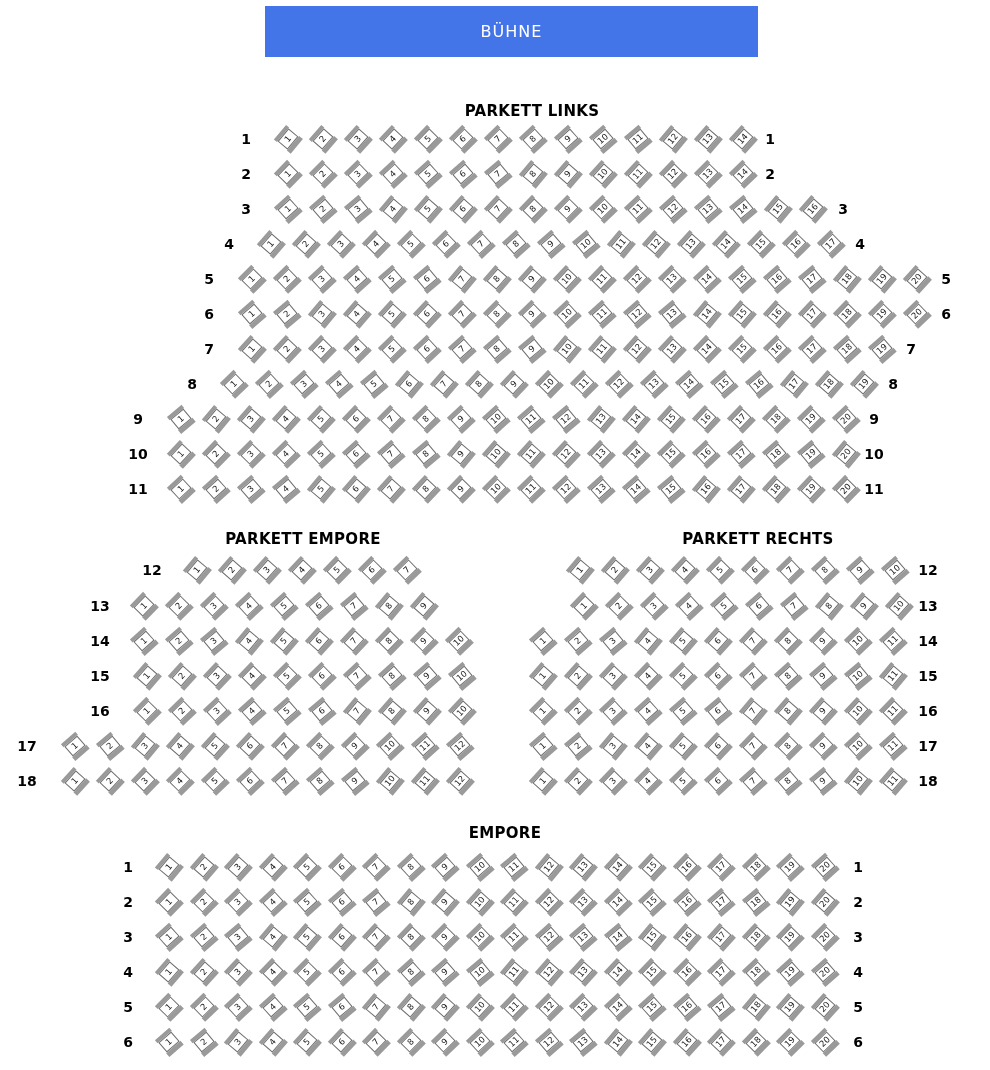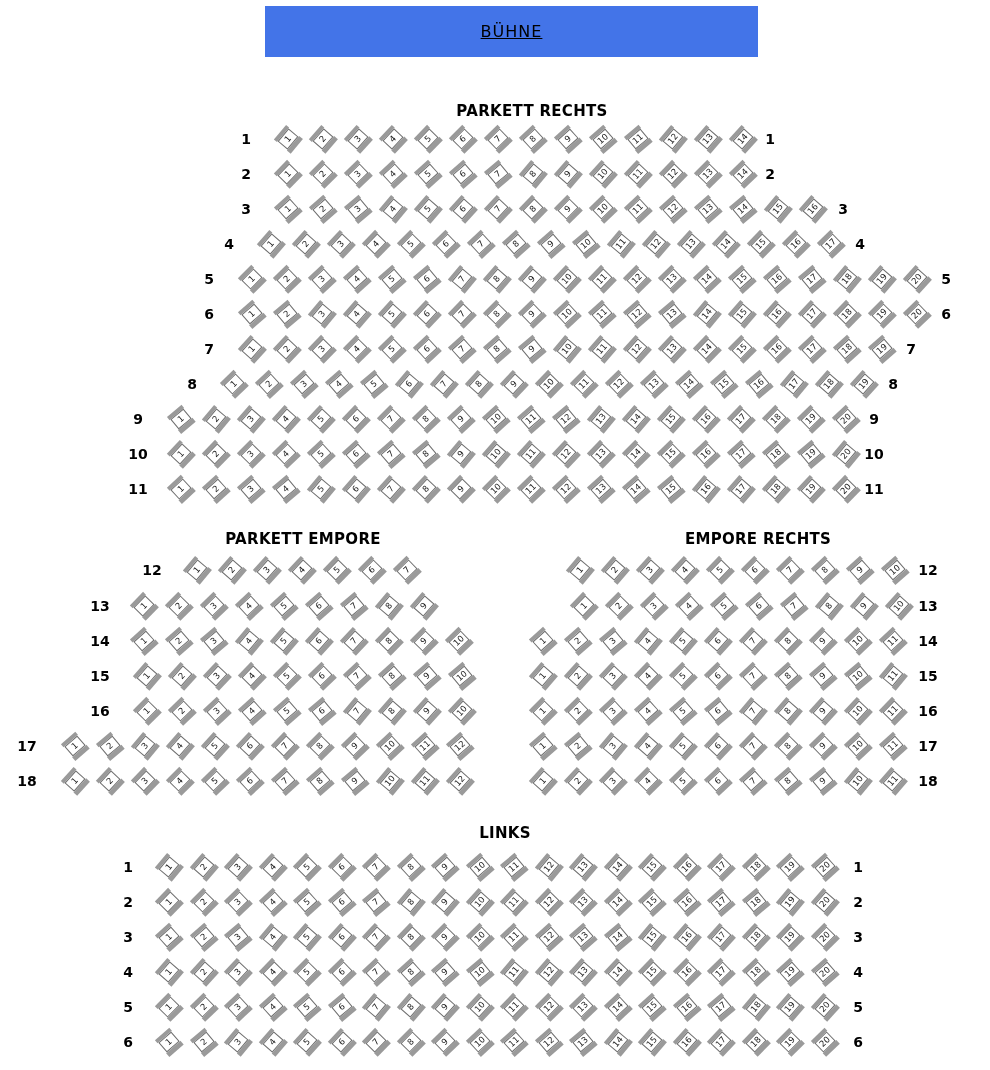--- a/index.html
+++ b/index.html
@@ -5,21 +5,21 @@
   html,body { margin:0; padding:0; background:#ffffff; }
   #canvas {
     position:relative; width:990px; height:1070px; background:#fff;
     font-family:"DejaVu Sans", sans-serif; overflow:hidden;
   }
   .stage {
     position:absolute; left:265px; top:6px; width:493px; height:51px;
     display:flex; align-items:center; justify-content:center;
   }
   .stage-label {
-    font:400 16px "DejaVu Sans", sans-serif; letter-spacing:1px; color:#000000;text-decoration:underline;
+    font:400 16px "DejaVu Sans", sans-serif; letter-spacing:1px; color:#ffffff;
   }
   .heading {
     position:absolute; transform:translate(-50%,-50%); white-space:nowrap;
     font:700 15px "DejaVu Sans", sans-serif; letter-spacing:.3px; color:#000;
   }
   .row-label {
     position:absolute; transform:translate(-50%,-50%); white-space:nowrap;
     font:700 14px "DejaVu Sans", sans-serif; color:#000;
   }
   .seat {
@@ -39,21 +39,21 @@
   }
 </style>
 </head>
 <body>
 
 <div id="canvas">
   <div class="stage" style="background: rgb(67, 116, 232);">
     <span class="stage-label">BÜHNE</span>
   </div>
   <div id="seatmap">
-      <div class="heading" style="left: 532px; top: 111px;">PARKETT RECHTS</div>
+      <div class="heading" style="left: 532px; top: 111px;">PARKETT LINKS</div>
       <div class="row-label" style="left: 246px; top: 139px;">1</div>
       <div class="row-label" style="left: 770px; top: 139px;">1</div>
       <div class="seat" style="left: 288px; top: 139px; transform: translate(-50%, -50%) rotate(-50deg);">
         <span class="seat-num">1</span>
       </div>
       <div class="seat" style="left: 323px; top: 139px; transform: translate(-50%, -50%) rotate(-49deg);">
         <span class="seat-num">2</span>
       </div>
       <div class="seat" style="left: 358px; top: 139px; transform: translate(-50%, -50%) rotate(-48deg);">
         <span class="seat-num">3</span>
@@ -877,21 +877,21 @@
       </div>
       <div class="seat" style="left: 390px; top: 781px; transform: translate(-50%, -50%) rotate(-50deg);">
         <span class="seat-num">10</span>
       </div>
       <div class="seat" style="left: 425px; top: 781px; transform: translate(-50%, -50%) rotate(-49deg);">
         <span class="seat-num">11</span>
       </div>
       <div class="seat" style="left: 460px; top: 781px; transform: translate(-50%, -50%) rotate(-48deg);">
         <span class="seat-num">12</span>
       </div>
-      <div class="heading" style="left: 758px; top: 539px;">EMPORE RECHTS</div>
+      <div class="heading" style="left: 758px; top: 539px;">PARKETT RECHTS</div>
       <div class="row-label" style="left: 928px; top: 570px;">12</div>
       <div class="seat" style="left: 580px; top: 570px; transform: translate(-50%, -50%) rotate(-50deg);">
         <span class="seat-num">1</span>
       </div>
       <div class="seat" style="left: 615px; top: 570px; transform: translate(-50%, -50%) rotate(-49deg);">
         <span class="seat-num">2</span>
       </div>
       <div class="seat" style="left: 650px; top: 570px; transform: translate(-50%, -50%) rotate(-48deg);">
         <span class="seat-num">3</span>
       </div>
@@ -1110,21 +1110,21 @@
       </div>
       <div class="seat" style="left: 823px; top: 781px; transform: translate(-50%, -50%) rotate(-40deg);">
         <span class="seat-num">9</span>
       </div>
       <div class="seat" style="left: 858px; top: 781px; transform: translate(-50%, -50%) rotate(-50deg);">
         <span class="seat-num">10</span>
       </div>
       <div class="seat" style="left: 893px; top: 781px; transform: translate(-50%, -50%) rotate(-49deg);">
         <span class="seat-num">11</span>
       </div>
-      <div class="heading" style="left: 505px; top: 833px;">LINKS</div>
+      <div class="heading" style="left: 505px; top: 833px;">EMPORE</div>
       <div class="row-label" style="left: 128px; top: 867px;">1</div>
       <div class="row-label" style="left: 858px; top: 867px;">1</div>
       <div class="seat" style="left: 169px; top: 867px; transform: translate(-50%, -50%) rotate(-50deg);">
         <span class="seat-num">1</span>
       </div>
       <div class="seat" style="left: 203.5px; top: 867px; transform: translate(-50%, -50%) rotate(-49deg);">
         <span class="seat-num">2</span>
       </div>
       <div class="seat" style="left: 238px; top: 867px; transform: translate(-50%, -50%) rotate(-48deg);">
         <span class="seat-num">3</span>

